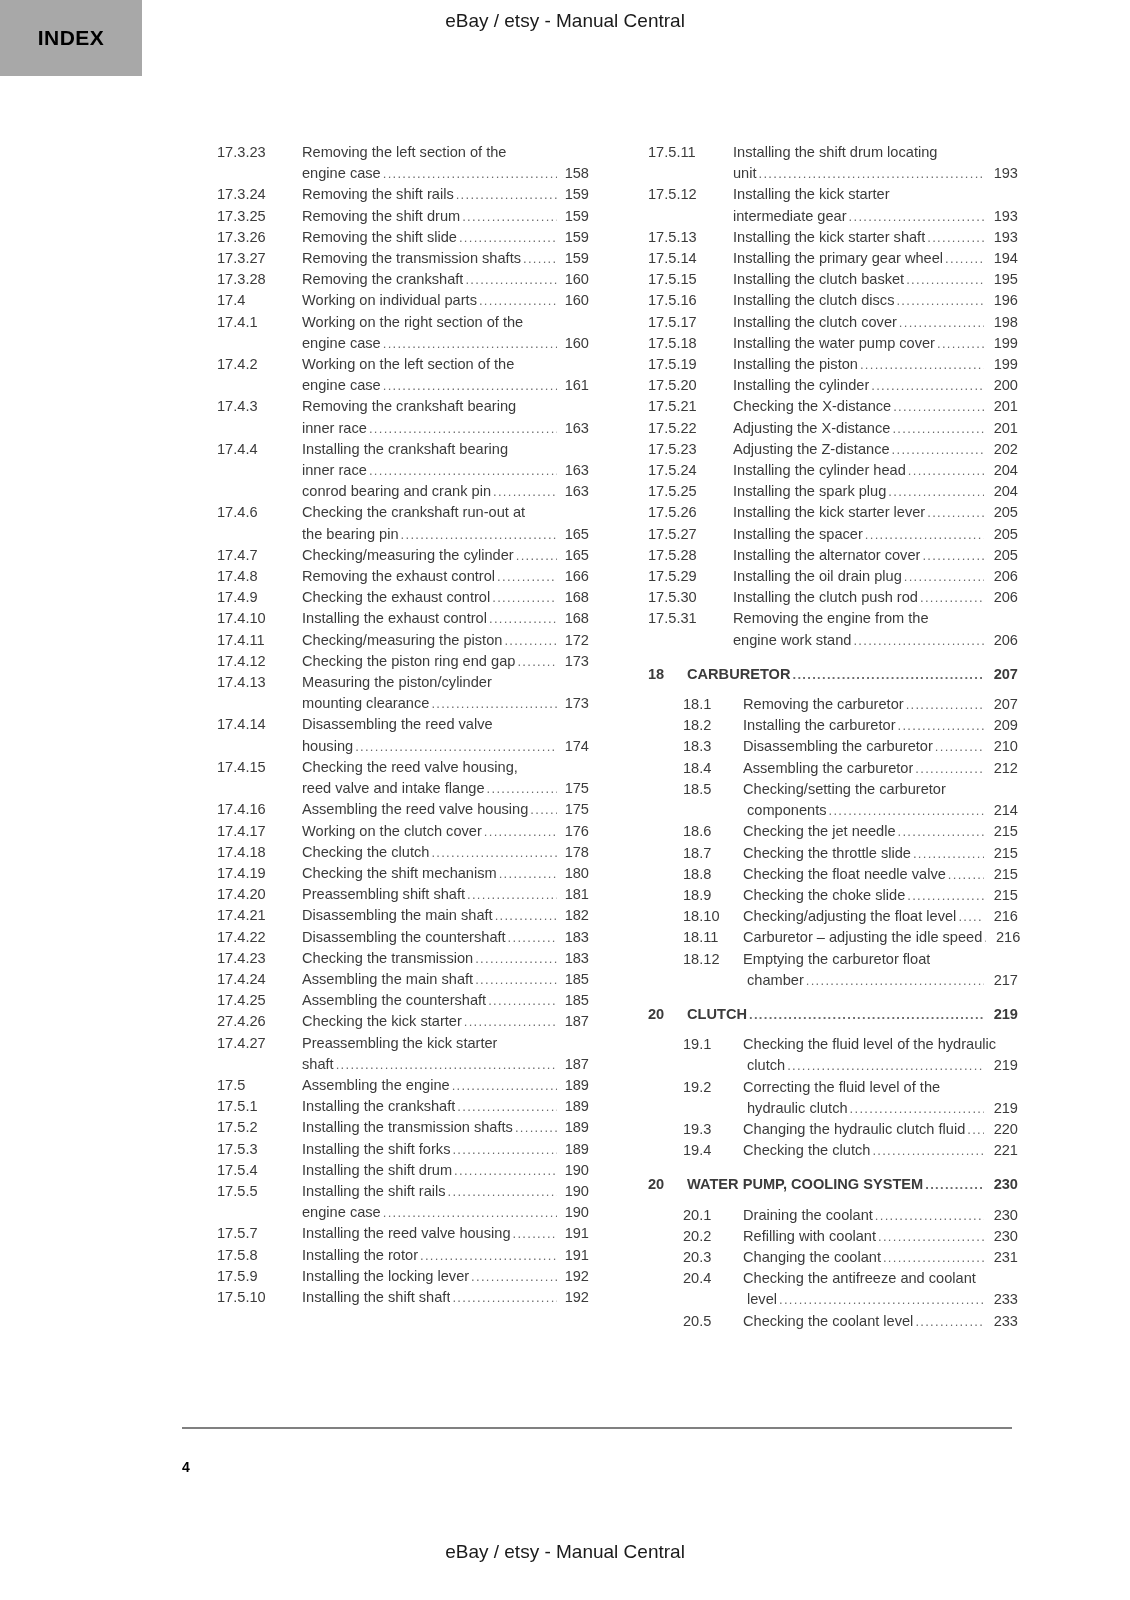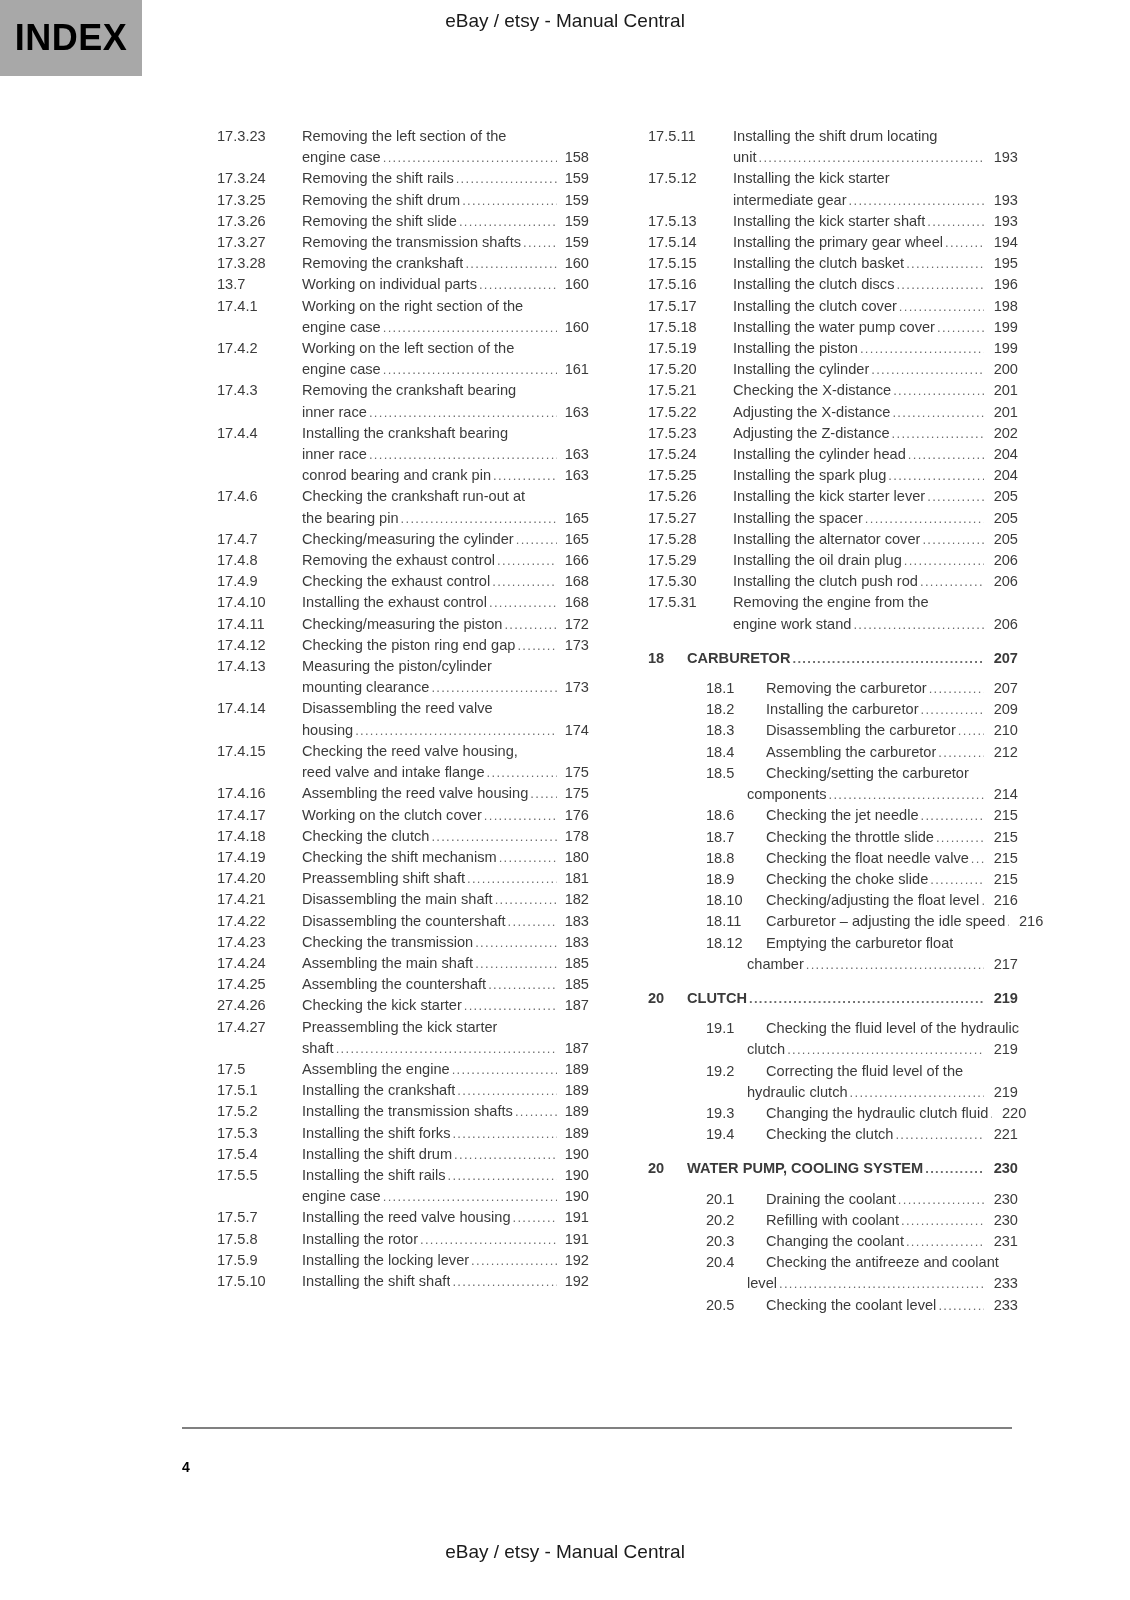--- a/index.html
+++ b/index.html
@@ -22,21 +22,21 @@
     left: 0;
     top: 0;
     width: 142px;
     height: 76px;
     background: #a8a8a8;
     display: flex;
     align-items: center;
     justify-content: center;
   }
   #index-tab .label {
-    font-size: 36px;
+    font-size: 21px;
     font-weight: bold;
     letter-spacing: 0.5px;
     color: #000000;
   }
   #header-title {
     position: absolute;
     left: 0;
     top: 10px;
     width: 1130px;
     text-align: center;
@@ -73,21 +73,21 @@
 
   
   #toc {
     position: absolute;
     left: 0;
     top: 126px;
     width: 1130px;
   }
   .column {
     position: absolute;
-    top: 0;
+    top: 16px;
   }
   #col-left  { left: 217px;  width: 372px; }
   #col-right { left: 648px;  width: 370px; }
 
   .entry {
     display: block;
     font-size: 14.6px;
     color: #3b3b3b;
     line-height: 21.2px;
     position: relative;
@@ -134,21 +134,21 @@
   .lvl2 .num   { width: 85px; }
   .lvl2 .title { flex: 0 0 auto; }
   .lvl2 .page  { width: 32px; }
 
   
   .lvl3 .num   { width: 85px; }
   .lvl3 .title { flex: 0 0 auto; }
   .lvl3 .page  { width: 32px; }
 
   
-  #col-right .lvl2 .num { width: 60px; margin-left: 58px; }
+  #col-right .lvl2 .num { width: 60px; margin-left: 35px; }
   #col-right .lvl3 .num { width: 85px; }
   #col-right .lvl1 .page,
   #col-right .lvl2 .page,
   #col-right .lvl3 .page { width: 34px; }
 
   
   .entry .cont {
     display: flex;
     align-items: baseline;
     width: 100%;
@@ -219,21 +219,21 @@
       <div class="entry lvl3">
         <div class="row">
           <span class="num">17.3.28</span>
           <span class="title">Removing the crankshaft</span>
           <span class="leader">................................................................................</span>
           <span class="page">160</span>
         </div>
       </div>
       <div class="entry lvl2">
         <div class="row">
-          <span class="num">13.7</span>
+          <span class="num">17.4</span>
           <span class="title">Working on individual parts</span>
           <span class="leader">................................................................................</span>
           <span class="page">160</span>
         </div>
       </div>
       <div class="entry lvl3">
         <div class="row">
           <span class="num">17.4.1</span>
           <span class="title">Working on the right section of the</span>
         </div>

